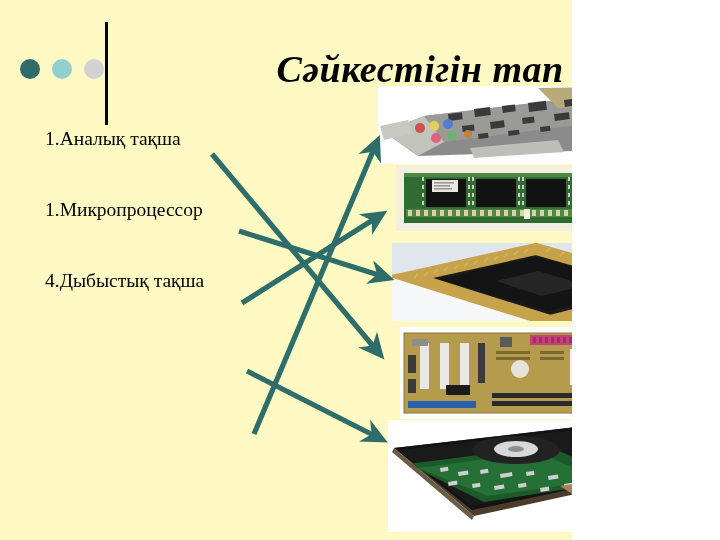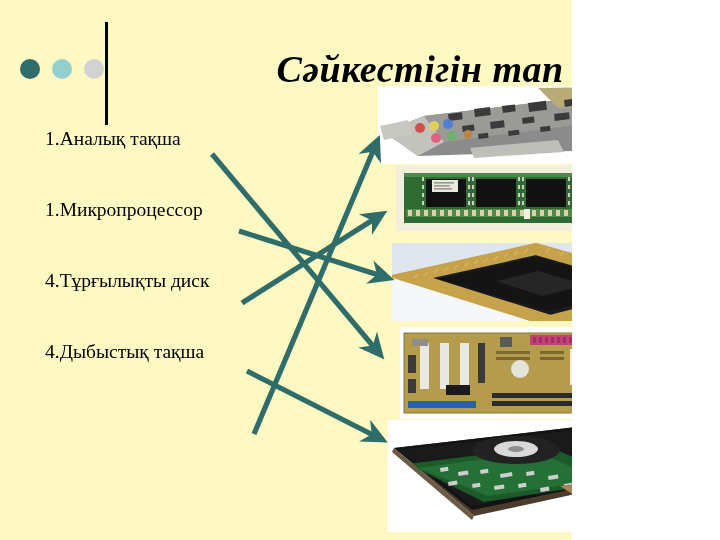--- a/index.html
+++ b/index.html
@@ -106,21 +106,20 @@
     <span class="deco-dot d2"></span>
     <span class="deco-dot d3"></span>
   </div>
   <div id="deco-rule"></div>
 
   <div id="title">Сәйкестігін тап</div>
 
   <div id="list">
     <div class="list-item">1.Аналық тақша</div>
     <div class="list-item">1.Микропроцессор</div>
-    <div class="list-item">4.Тұрғылықты диск</div>
     <div class="list-item">4.Дыбыстық тақша</div>
   </div>
 
   <div class="photo" style="left:378px; top:86px; width:322px; height:78px;">
     <svg width="322" height="78" viewBox="0 0 322 78">
       <rect x="0" y="0" width="322" height="78" fill="#ffffff"></rect>
       <g>
         <polygon points="6,46 46,30 300,0 318,24 284,62 40,70" fill="#8b8b8b"></polygon>
         <polygon points="46,30 300,0 318,24 66,56" fill="#9a9a96"></polygon>
         <polygon points="6,46 46,30 66,56 40,70" fill="#c3c3bd"></polygon>

